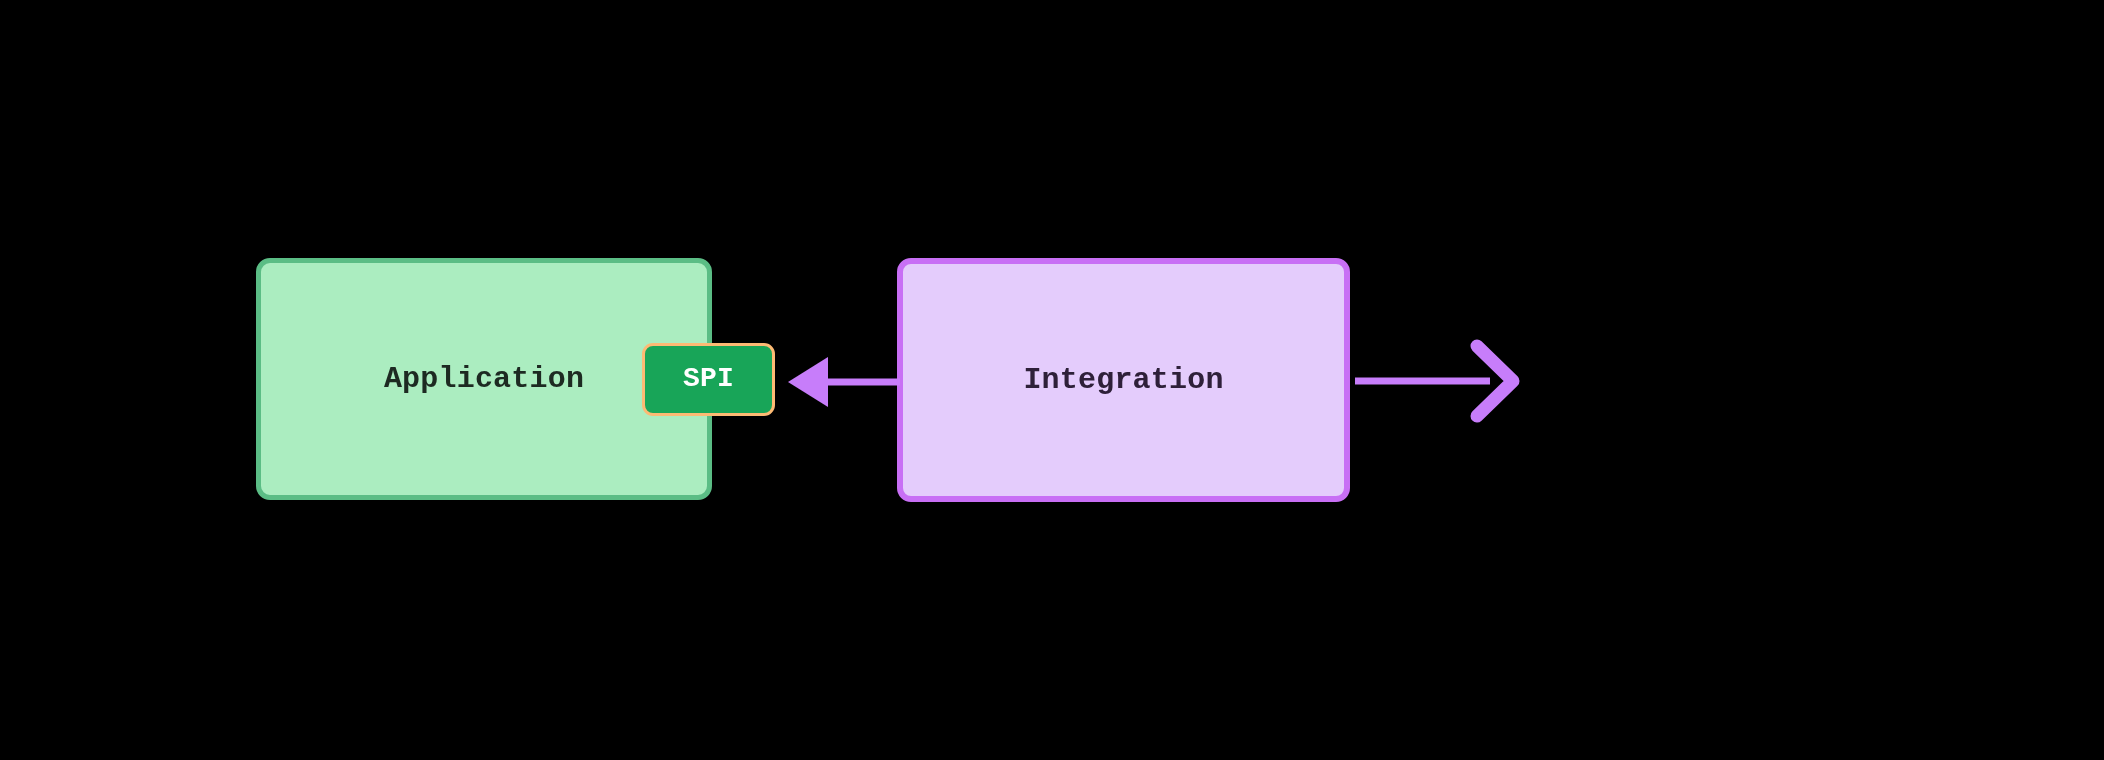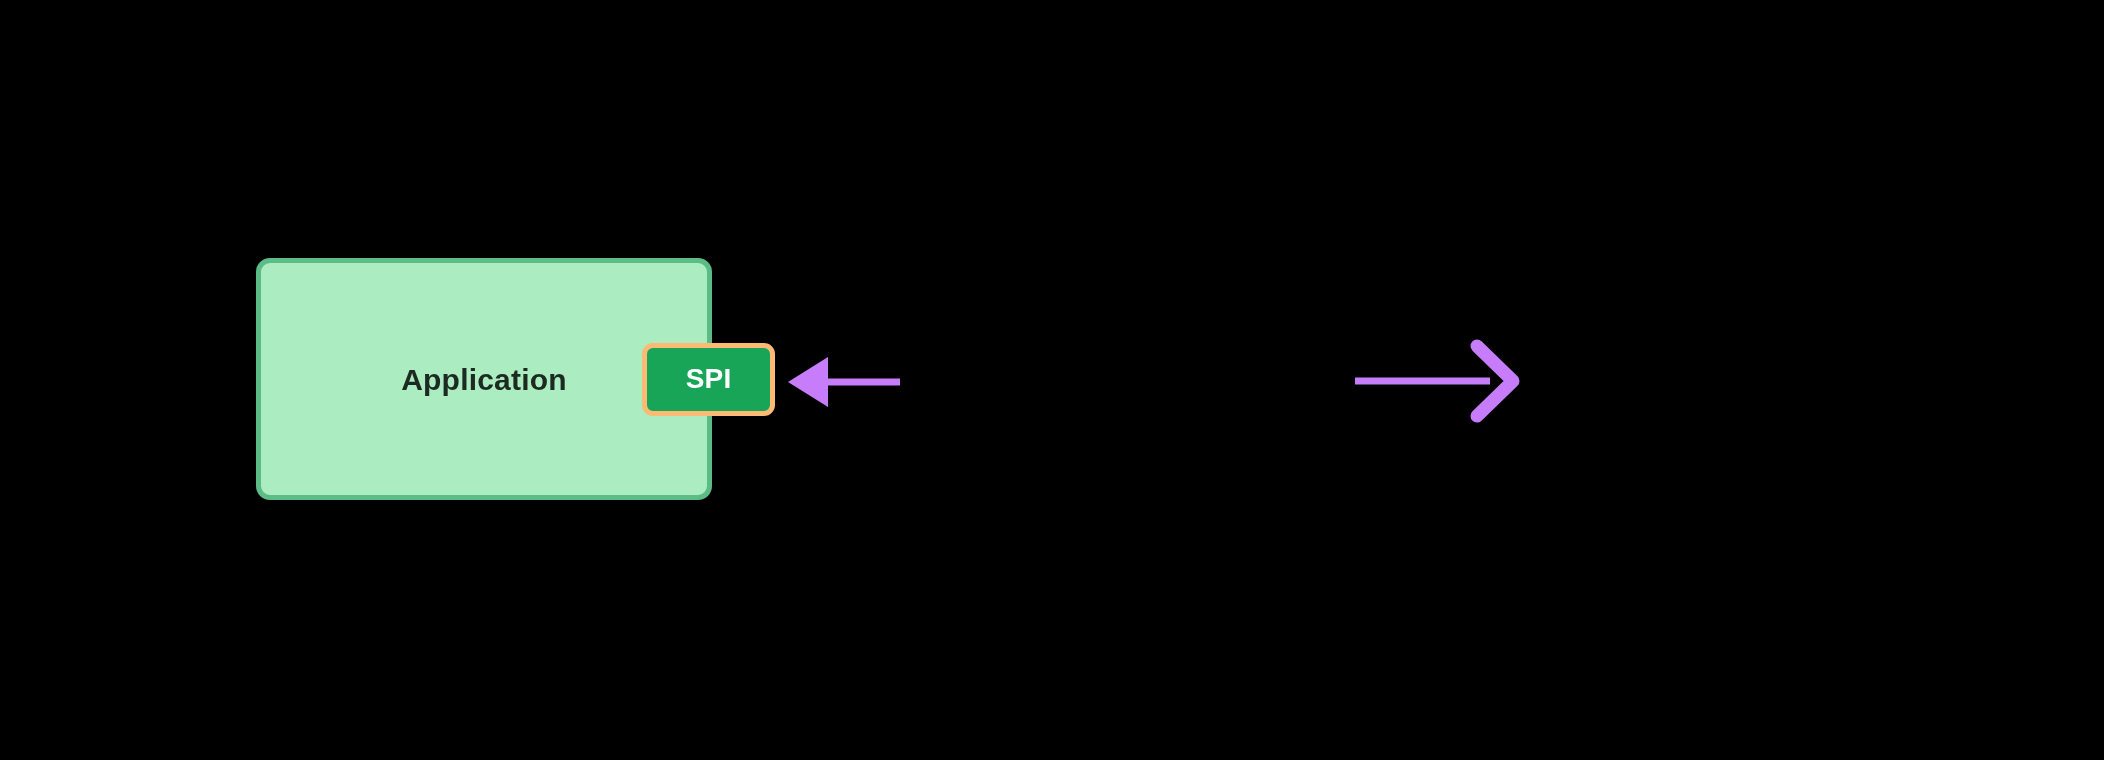--- a/index.html
+++ b/index.html
@@ -23,20 +23,21 @@
     height: 760px;
     background: #000000;
   }
   .node {
     position: absolute;
     box-sizing: border-box;
     display: flex;
     align-items: center;
     justify-content: center;
     text-align: right;
+    font-family: Liberation Mono, monospace;
   }
   .node-label {
     font-weight: bold;
     letter-spacing: 0.2px;
     line-height: 1.1;
     white-space: nowrap;
   }
 
   
   #node-application {
@@ -53,21 +54,21 @@
     color: #1d2a22;
   }
 
   
   #badge-spi {
     left: 642px;
     top: 343px;
     width: 133px;
     height: 73px;
     background: #18a558;
-    border: 5px solid #fdba74;
+    border: 3px solid #fdba74;
     border-radius: 11px;
     z-index: 5;
   }
   #badge-spi .node-label {
     font-size: 28px;
     color: #ffffff;
     font-weight: bold;
   }
 
   
@@ -131,20 +132,23 @@
 
   <div class="node" id="badge-spi">
     <span class="node-label">SPI</span>
   </div>
 
   <svg class="edge" id="edge-integration-to-spi" viewBox="0 0 130 84" width="130" height="84">
     <line x1="130" y1="42" x2="52" y2="42" stroke="#c77dfa" stroke-width="7"></line>
     <polygon points="18,42 58,17 58,67" fill="#c77dfa"></polygon>
   </svg>
 
+  <div class="node" id="node-integration">
+    <span class="node-label">Integration</span>
+  </div>
 
   <svg class="edge" id="edge-integration-to-external" viewBox="0 0 175 98" width="175" height="98">
     <line x1="0" y1="49" x2="135" y2="49" stroke="#c77dfa" stroke-width="7"></line>
     <polyline points="122,14 158,49 122,84" fill="none" stroke="#c77dfa" stroke-width="13" stroke-linecap="round" stroke-linejoin="round"></polyline>
   </svg>
 
 
 </div>
 
 </body></html>

